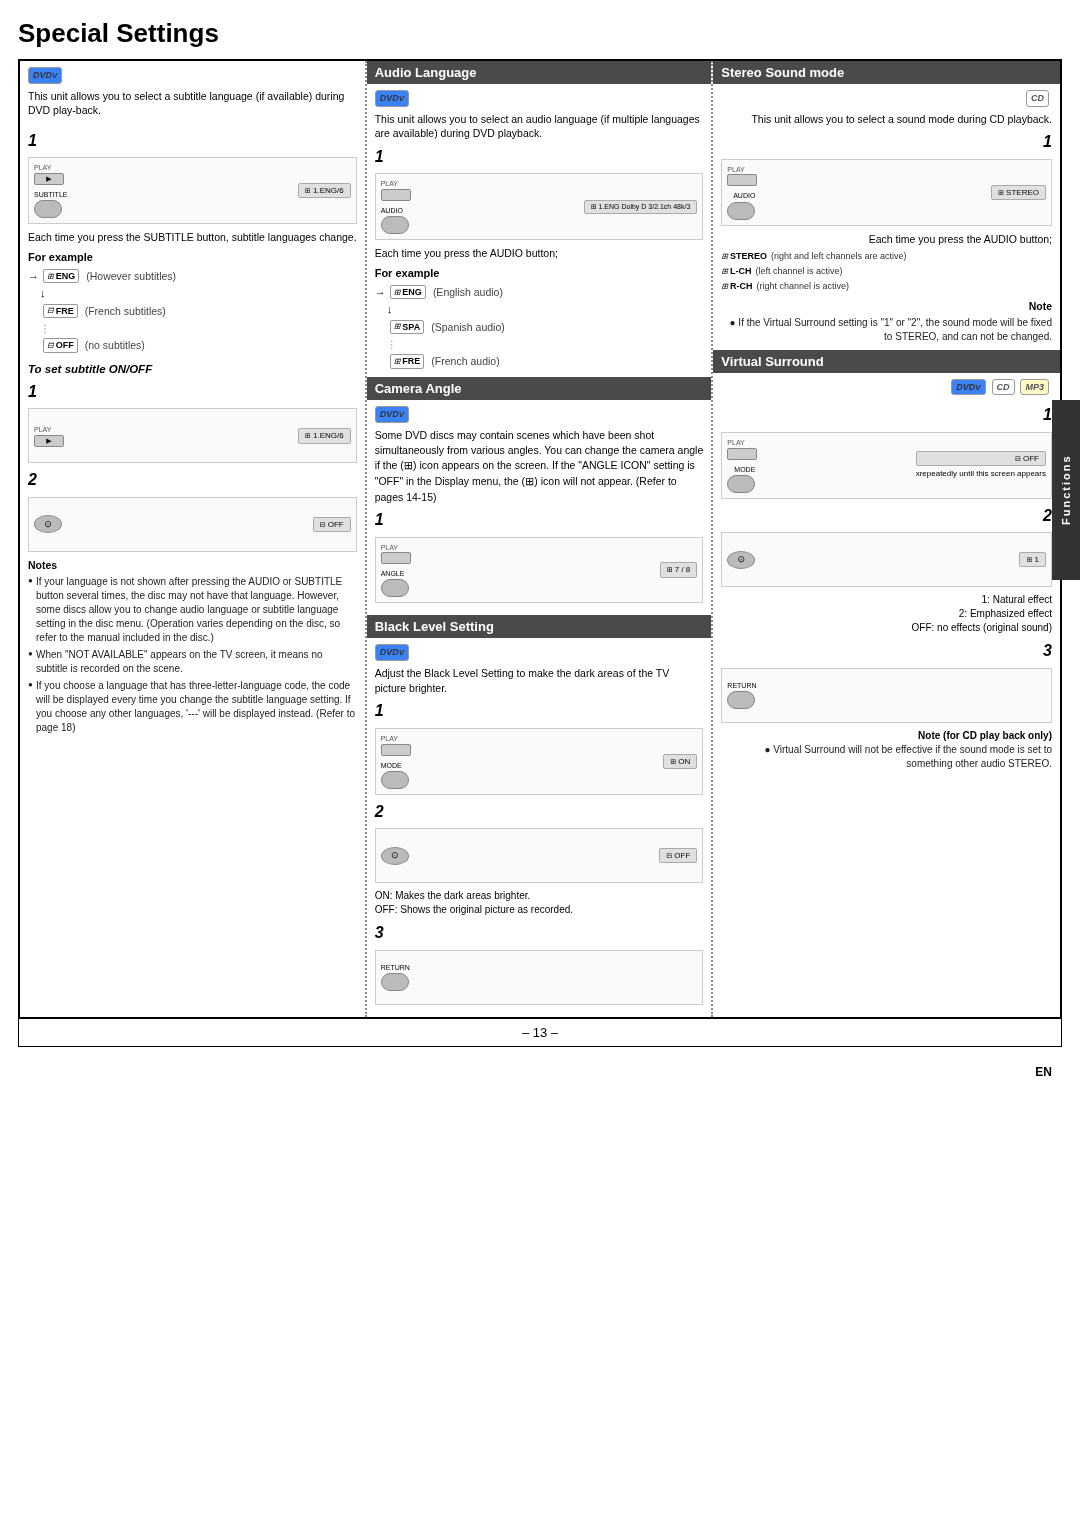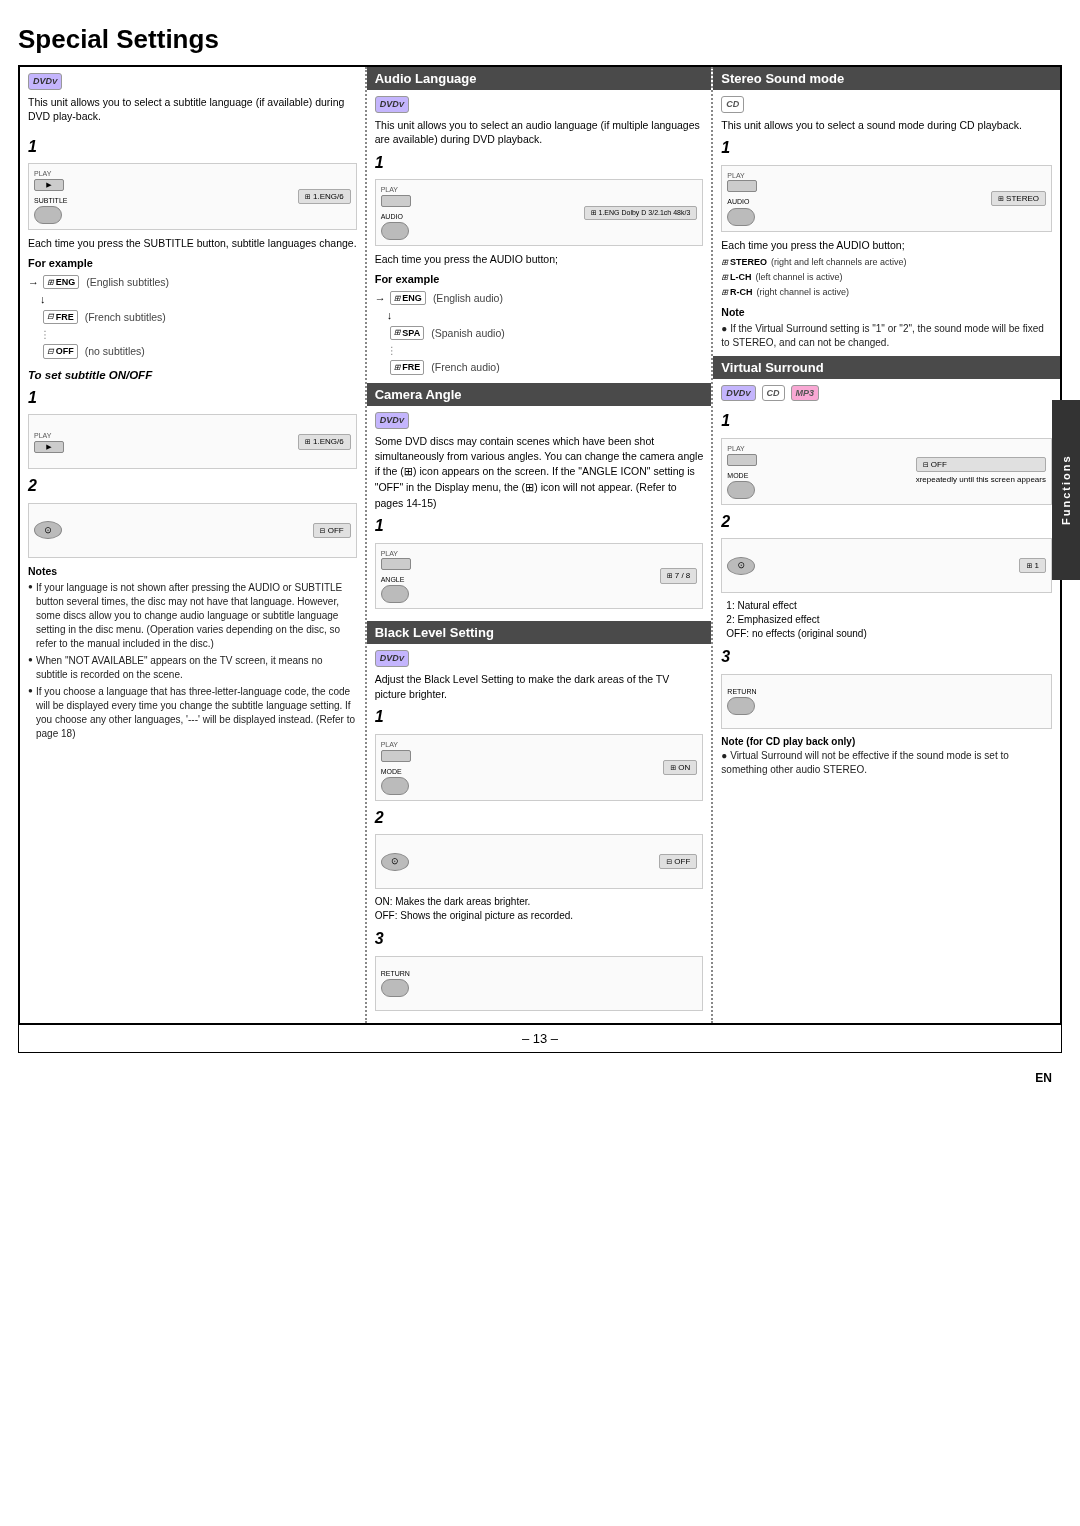--- a/index.html
+++ b/index.html
@@ -7,21 +7,21 @@
       width: 1080px;
       min-height: 1526px;
       background: #fff;
       font-family: Arial, Helvetica, sans-serif;
       font-size: 11px;
       color: #000;
       position: relative;
     }
 
     .page-wrapper {
-      padding: 24px 18px 40px 18px;
+      padding: 18px 18px 40px 18px;
     }
 
     .page-title {
       font-size: 26px;
       font-weight: bold;
       margin-bottom: 10px;
       font-family: Arial, sans-serif;
     }
 
     .main-grid {
@@ -30,20 +30,21 @@
       border: 1.5px solid #000;
       border-bottom: none;
     }
 
     .col {
       border-right: 2px dotted #888;
       padding: 0;
     }
     .col:last-child {
       border-right: none;
+      text-align: right;
     }
 
     .section-header {
       background: #4a4a4a;
       color: #fff;
       font-size: 13px;
       font-weight: bold;
       padding: 4px 8px;
       display: flex;
       align-items: center;
@@ -61,23 +62,23 @@
       border-radius: 3px;
       padding: 1px 4px;
       font-size: 9px;
       font-weight: bold;
       color: #333;
       margin-bottom: 5px;
       margin-right: 3px;
       font-style: italic;
     }
 
-    .dvd-badge.dvdv { background: #c4b5fd; }
+    .dvd-badge.dvdv { background: #3b82f6; }
     .dvd-badge.cd-badge { background: #fff; color: #555; }
-    .dvd-badge.mp3-badge { background: #f9a8d4; color: #555; }
+    .dvd-badge.mp3-badge { background: #fef9c3; color: #555; }
 
     .step-diagram {
       border: 1px solid #ccc;
       margin: 5px 0;
       padding: 5px;
       background: #fafafa;
       min-height: 55px;
       position: relative;
       display: flex;
       align-items: center;
@@ -287,21 +288,21 @@
 
           <div class="for-example">For example</div>
 
           <div>
             <div class="example-row">
               <span class="arrow">→</span>
               <span class="code-badge">
                 <span class="ii">⊞</span>
                   <strong>ENG</strong>
               </span>
-              <span class="desc">(English subtitles)</span>
+              <span class="desc">(However subtitles)</span>
             </div>
             <div style="text-align:left;padding-left:12px;font-size:11px;">↓</div>
             <div class="example-row">
               <span class="arrow" style="visibility:hidden;">→</span>
               <span class="code-badge">
                 <span class="ii">⊟</span>
                   <strong>FRE</strong>
               </span>
               <span class="desc">(French subtitles)</span>
             </div>

